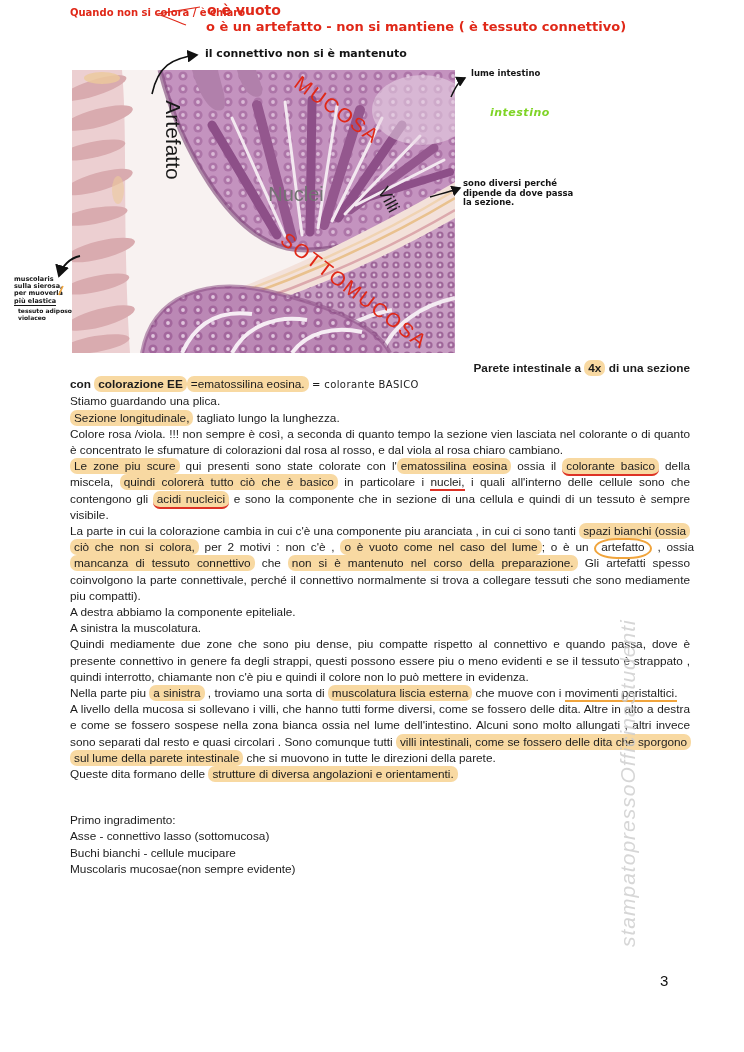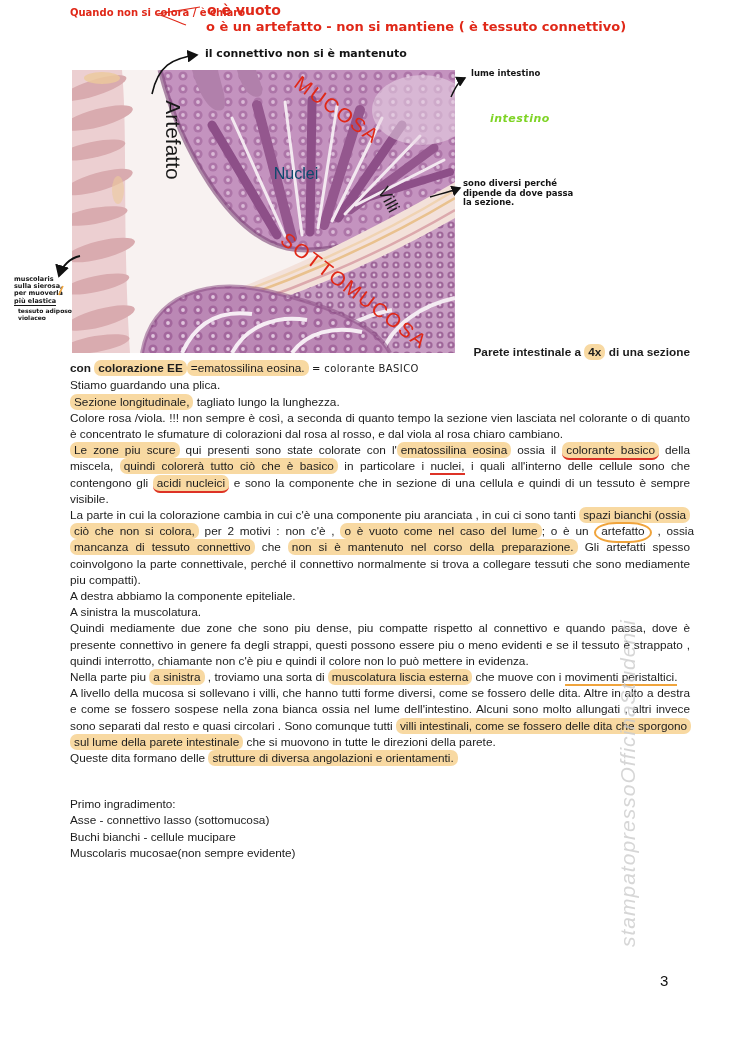--- a/index.html
+++ b/index.html
@@ -1,20 +1,20 @@
 <!DOCTYPE html>
 <html style="--highlight: #f8d9a2; --red-pen: #e02818; --red-underline: #dd3226; --orange-pen: #f0a43c; --green-pen: #7fd426; --watermark: #cccccc;"><head>
 <meta charset="utf-8">
 <style>
   html,body{margin:0;padding:0;background:#ffffff;}
   #page{position:relative;width:744px;height:1052px;background:#ffffff;overflow:hidden;
         font-family:"Liberation Sans",sans-serif;color:#1c1c1c;}
 
   
-  .body{position:absolute;left:70px;top:344px;width:620px;font-size:11.8px;
+  .body{position:absolute;left:70px;top:360px;width:620px;font-size:11.8px;
         line-height:16.2px;text-align:justify;}
   .para{margin:0;}
   .para.right{text-align:right;}
   .para.gap{margin-top:30px;}
   .b{font-weight:bold;}
   .hl{background:var(--highlight,#f8d9a2);border-radius:7px;padding:1px 4px;
       box-decoration-break:clone;-webkit-box-decoration-break:clone;}
   .rl{border-bottom:2px solid var(--red-underline,#dd3226);}
   .ol{border-bottom:2.5px solid var(--orange-pen,#f0a43c);}
   .circ{border:2px solid var(--orange-pen,#f0a43c);border-radius:60%/75%;padding:0 5px 3px;}
@@ -28,21 +28,21 @@
   .tiny .ul{border-bottom:1px solid #141414;margin-top:28px;}
   .tiny .sub{display:block;margin-top:2px;margin-left:4px;font-size:6px;}
 
   
   .figure{position:absolute;left:72px;top:70px;width:383px;height:283px;}
   .figlabel{position:absolute;font-family:"Liberation Sans",sans-serif;white-space:nowrap;}
   .lab-artefatto{left:101px;top:70px;transform:translate(-50%,-50%) rotate(90deg);
                  font-size:21px;color:#1a1a1a;}
   .lab-mucosa{left:265px;top:40px;transform:translate(-50%,-50%) rotate(36deg);
               font-size:20px;letter-spacing:2px;color:var(--red-pen,#e02818);}
-  .lab-nuclei{left:224px;top:104px;transform:translate(-50%,-50%);font-size:16px;color:#0c4a6e;}
+  .lab-nuclei{left:224px;top:124px;transform:translate(-50%,-50%);font-size:20px;color:#737373;}
   .lab-villi{left:316px;top:130px;transform:translate(-50%,-50%) rotate(62deg);
              font-size:17px;color:#1a1a1a;}
   .lab-sottomucosa{left:282px;top:221px;transform:translate(-50%,-50%) rotate(37deg);
                    font-size:20px;letter-spacing:2px;color:var(--red-pen,#e02818);}
 
   .watermark{position:absolute;left:616px;top:552px;height:395px;writing-mode:vertical-rl;
              transform:rotate(180deg);font-style:italic;font-size:21px;letter-spacing:1px;
              color:var(--watermark,#cccccc);opacity:.8;}
   .pagenum{position:absolute;left:660px;top:972px;font-size:15px;color:#111;}
   .overlay{position:absolute;left:0;top:0;pointer-events:none;}
@@ -140,21 +140,21 @@
       <path d="M70,283 C80,225 135,206 200,222 C262,237 305,257 318,283" fill="none" stroke="#8a4c84" stroke-width="4" opacity=".55"></path>
     </svg>
     <span class="figlabel lab-artefatto">Artefatto</span>
     <span class="figlabel lab-mucosa">MUCOSA</span>
     <span class="figlabel lab-nuclei">Nuclei</span>
     <span class="figlabel lab-villi">Villi</span>
     <span class="figlabel lab-sottomucosa">SOTTOMUCOSA</span>
   </div>
 
   <div class="note" style="left:471px;top:68px;font-size:8.5px;">lume intestino</div>
-  <div class="note green" style="left:490px;top:112px;font-size:11px;">intestino</div>
+  <div class="note green" style="left:490px;top:106px;font-size:11px;">intestino</div>
   <div class="note" style="left:463px;top:179px;font-size:8.5px;line-height:9.5px;">
     <span>sono diversi perché</span><br>
     <span>dipende da dove passa</span><br>
     <span>la sezione.</span>
   </div>
 
   <div class="note tiny" style="left:14px;top:276px;">
     <span>muscolaris</span><br>
     <span>sulla sierosa,</span><br>
     <span>per muoverla</span><br>

